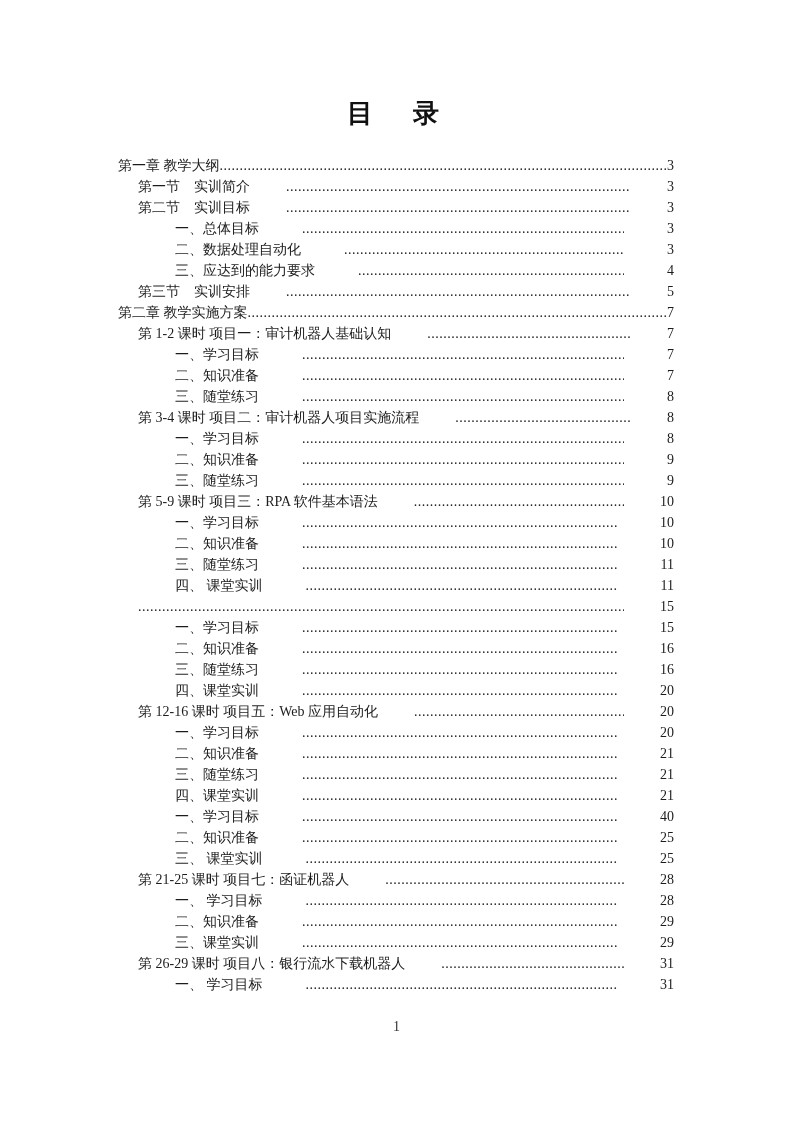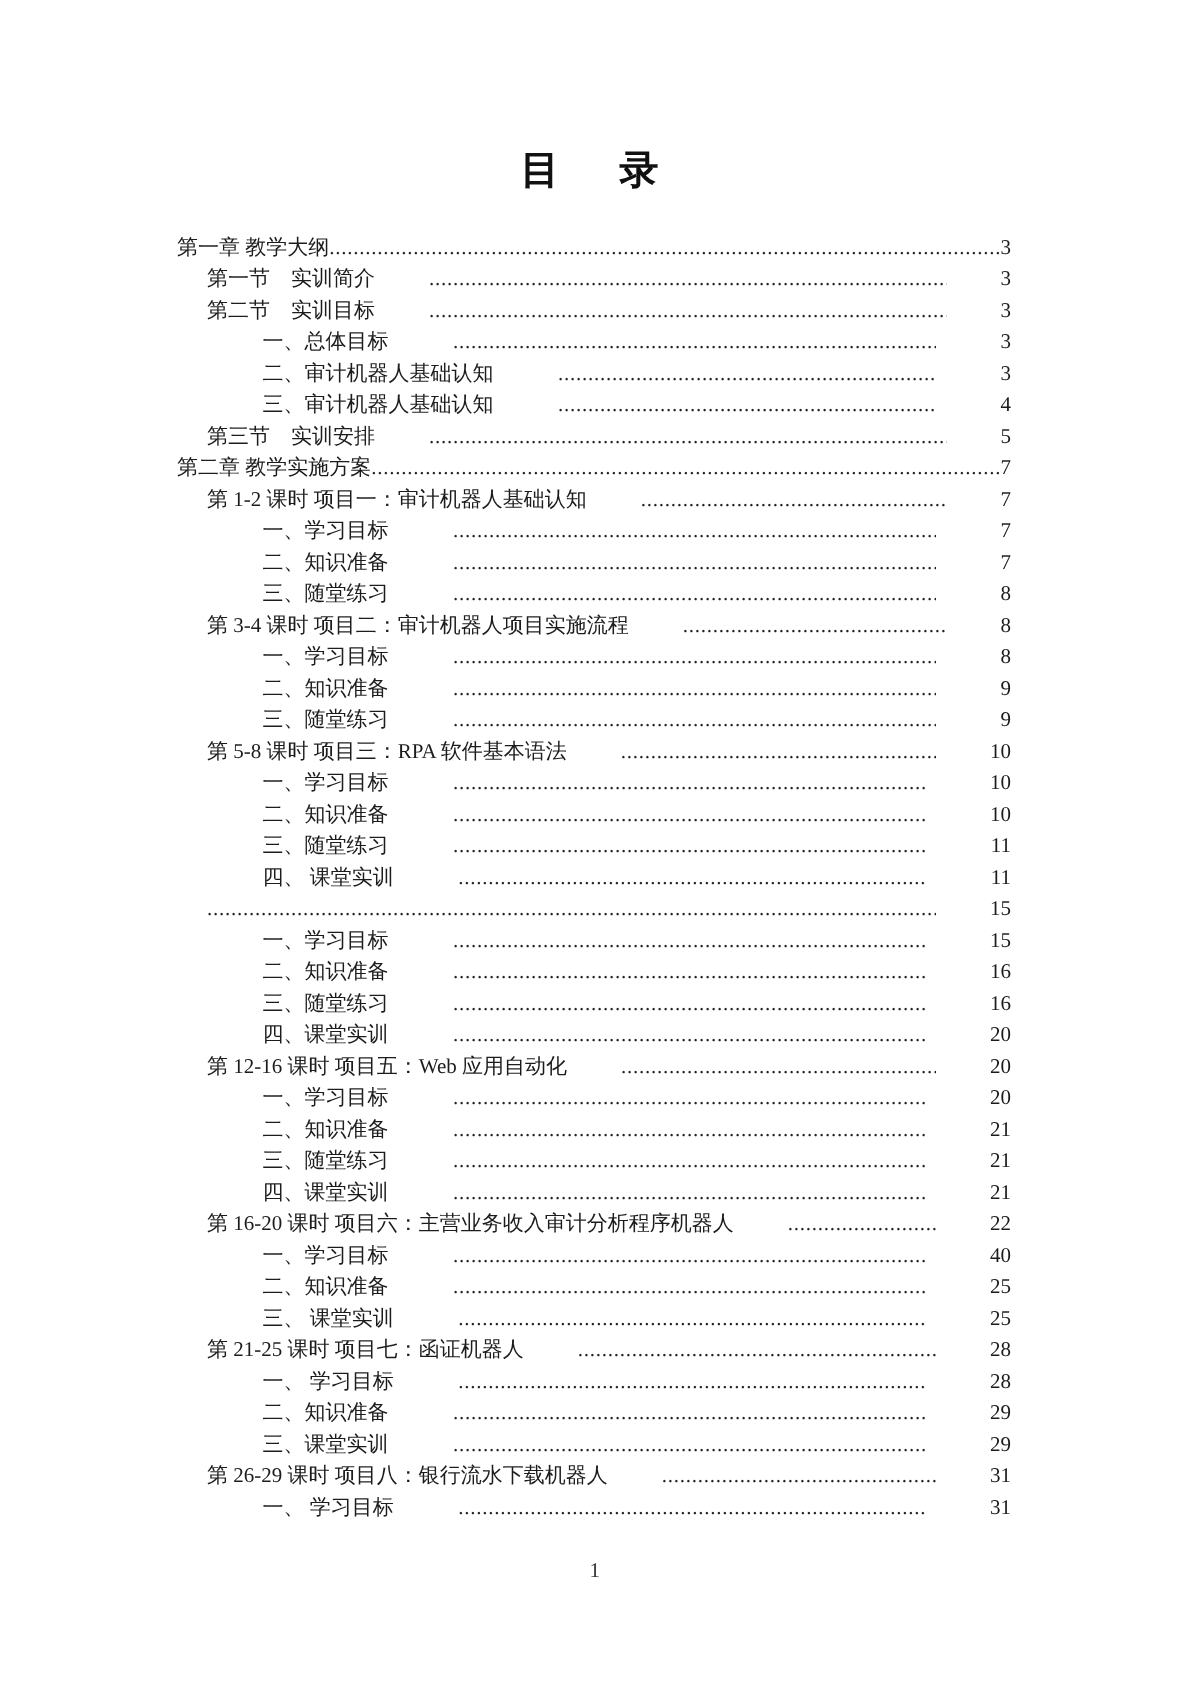--- a/index.html
+++ b/index.html
@@ -94,27 +94,27 @@
     <span class="p">3</span>
   </a>
 
   <a class="toc-row lvl3">
     <span class="t">一、总体目标</span>
     <span class="leader"></span>
     <span class="p">3</span>
   </a>
 
   <a class="toc-row lvl3">
-    <span class="t">二、审计机器人基础认知</span>
-    <span class="leader"></span>
-    <span class="p">3</span>
-  </a>
-
-  <a class="toc-row lvl3">
-    <span class="t">三、审计机器人基础认知</span>
+    <span class="t">二、数据处理自动化</span>
+    <span class="leader"></span>
+    <span class="p">3</span>
+  </a>
+
+  <a class="toc-row lvl3">
+    <span class="t">三、应达到的能力要求</span>
     <span class="leader"></span>
     <span class="p">4</span>
   </a>
 
   <a class="toc-row lvl2">
     <span class="t">第三节　实训安排</span>
     <span class="leader"></span>
     <span class="p">5</span>
   </a>
 
@@ -166,21 +166,21 @@
     <span class="p">9</span>
   </a>
 
   <a class="toc-row lvl3">
     <span class="t">三、随堂练习</span>
     <span class="leader"></span>
     <span class="p">9</span>
   </a>
 
   <a class="toc-row lvl2">
-    <span class="t">第 5-8 课时 项目三：RPA 软件基本语法</span>
+    <span class="t">第 5-9 课时 项目三：RPA 软件基本语法</span>
     <span class="leader"></span>
     <span class="p">10</span>
   </a>
 
   <a class="toc-row lvl3">
     <span class="t">一、学习目标</span>
     <span class="leader"></span>
     <span class="p">10</span>
   </a>
 
@@ -254,25 +254,20 @@
     <span class="leader"></span>
     <span class="p">21</span>
   </a>
 
   <a class="toc-row lvl3">
     <span class="t">四、课堂实训</span>
     <span class="leader"></span>
     <span class="p">21</span>
   </a>
 
-  <a class="toc-row lvl2">
-    <span class="t">第 16-20 课时 项目六：主营业务收入审计分析程序机器人</span>
-    <span class="leader"></span>
-    <span class="p">22</span>
-  </a>
 
   <a class="toc-row lvl3">
     <span class="t">一、学习目标</span>
     <span class="leader"></span>
     <span class="p">40</span>
   </a>
 
   <a class="toc-row lvl3">
     <span class="t">二、知识准备</span>
     <span class="leader"></span>

